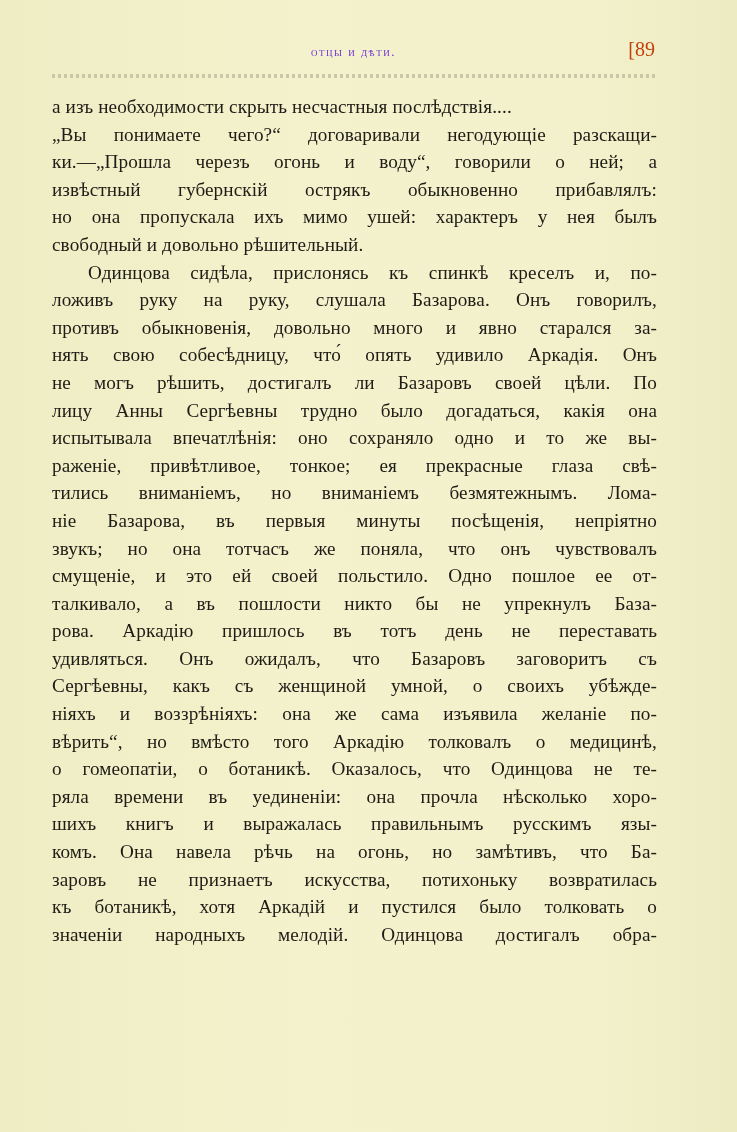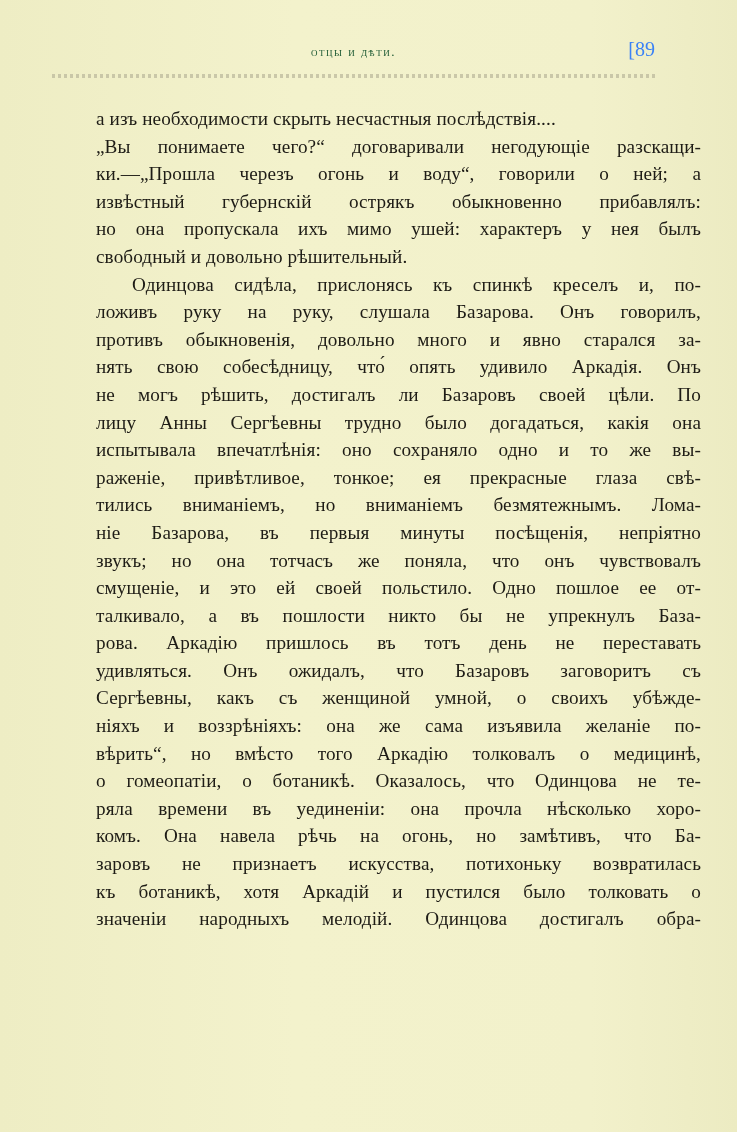--- a/index.html
+++ b/index.html
@@ -9,33 +9,33 @@
       background: linear-gradient(90deg, #eeedc4 0%, #f3f2cc 40%, #f2f1cb 80%, #ecebc2 100%);
       font-family: "Liberation Serif", "DejaVu Serif", serif;
       color: #1e1c16;
       position: relative;
     }
     .header {
       position: absolute; top: 38px; left: 52px; width: 603px; height: 30px;
     }
     .running-title {
       position: absolute; left: 0; right: 0; top: 6px; text-align: center;
-      font-size: 13px; letter-spacing: 1.5px; color: #14532d;
+      font-size: 13px; letter-spacing: 1.5px; color: #6d28d9;
       font-variant: small-caps; text-transform: lowercase;
     }
     .page-number {
-      position: absolute; right: 0; top: 0; font-size: 20px; color: #3b82f6;
+      position: absolute; right: 0; top: 0; font-size: 20px; color: #c2410c;
     }
     .rule {
       position: absolute; left: 52px; width: 603px; top: 74px; height: 4px;
       background-image: repeating-linear-gradient(90deg, #b9b69a 0 3px, transparent 3px 6px);
       opacity: 0.7;
     }
     .body-text {
-      position: absolute; left: 52px; top: 105px; width: 605px; margin-left: 44px;
+      position: absolute; left: 52px; top: 93px; width: 605px;
     }
     .line {
       height: 27.6px; line-height: 27.6px;
       font-size: 19.2px; white-space: nowrap;
       text-align: justify; text-align-last: justify;
       letter-spacing: 0.1px;
     }
     .line.last { text-align-last: left; }
     .line.indent { padding-left: 36px; }
   </style>
@@ -68,17 +68,18 @@
     <div class="line">звукъ; но она тотчасъ же поняла, что онъ чувствовалъ</div>
     <div class="line">смущеніе, и это ей своей польстило. Одно пошлое ее от-</div>
     <div class="line">талкивало, а въ пошлости никто бы не упрекнулъ База-</div>
     <div class="line">рова. Аркадію пришлось въ тотъ день не переставать</div>
     <div class="line">удивляться. Онъ ожидалъ, что Базаровъ заговоритъ съ</div>
     <div class="line">Сергѣевны, какъ съ женщиной умной, о своихъ убѣжде-</div>
     <div class="line">ніяхъ и воззрѣніяхъ: она же сама изъявила желаніе по-</div>
     <div class="line">вѣрить“, но вмѣсто того Аркадію толковалъ о медицинѣ,</div>
     <div class="line">о гомеопатіи, о ботаникѣ. Оказалось, что Одинцова не те-</div>
     <div class="line">ряла времени въ уединеніи: она прочла нѣсколько хоро-</div>
+    <div class="line">шихъ книгъ и выражалась правильнымъ русскимъ язы-</div>
     <div class="line">комъ. Она навела рѣчь на огонь, но замѣтивъ, что Ба-</div>
     <div class="line">заровъ не признаетъ искусства, потихоньку возвратилась</div>
     <div class="line">къ ботаникѣ, хотя Аркадій и пустился было толковать о</div>
     <div class="line">значеніи народныхъ мелодій. Одинцова достигалъ обра-</div>
   </div>
 
 </body></html>

